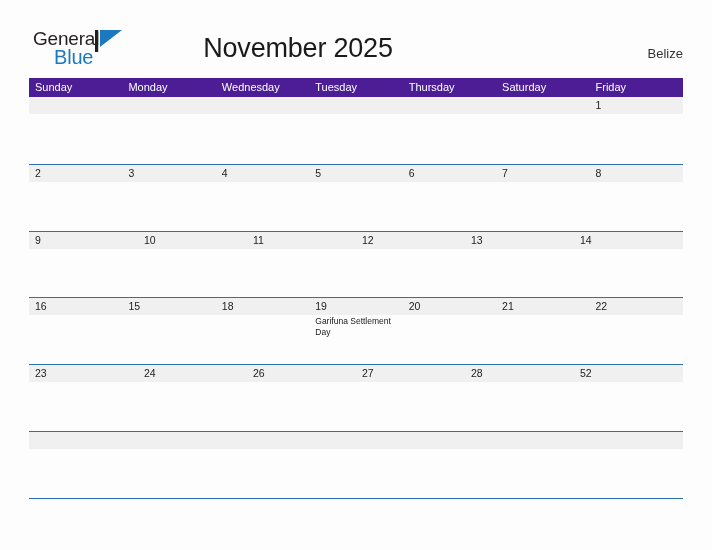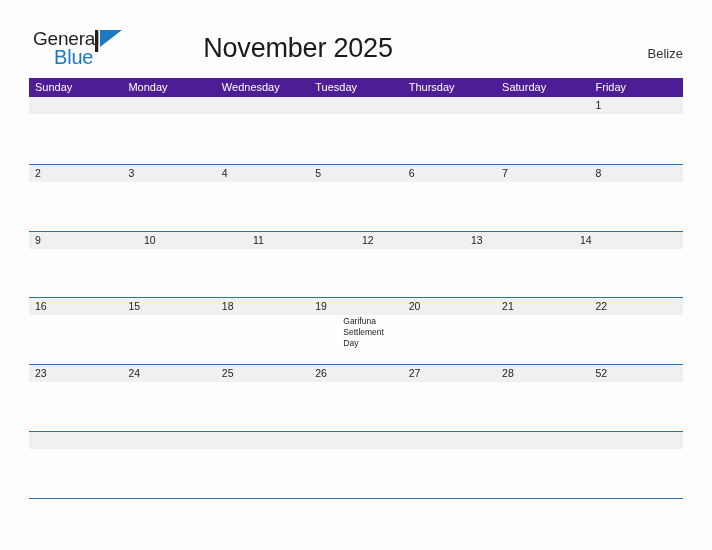--- a/index.html
+++ b/index.html
@@ -152,21 +152,20 @@
     visibility: hidden;
   }
   .events {
     margin-top: 1px;
   }
   .event {
     font-size: 8.5px;
     color: #1a1a1a;
     line-height: 11px;
     word-wrap: break-word;
-    margin-left: 28px;
   }
 
   .bottom-rule {
     width: 654px;
     height: 0;
     border-top: 1.4px solid #2c72b2;
   }
 </style>
 </head>
 <body>
@@ -296,23 +295,20 @@
           </div>
         </div>
         <div class="week">
           <div class="day">
             <span class="day-num">23</span>
           </div>
           <div class="day">
             <span class="day-num">24</span>
           </div>
           <div class="day">
-            <span class="day-num">25</span>
-          </div>
-          <div class="day">
             <span class="day-num">26</span>
           </div>
           <div class="day">
             <span class="day-num">27</span>
           </div>
           <div class="day">
             <span class="day-num">28</span>
           </div>
           <div class="day">
             <span class="day-num">52</span>

